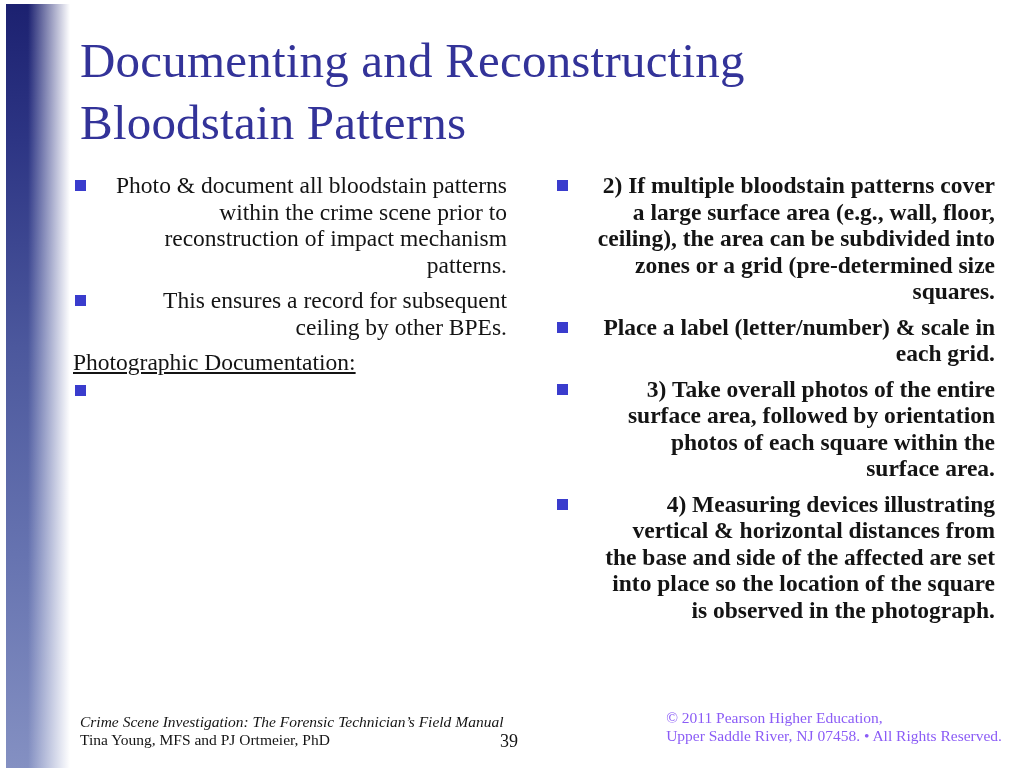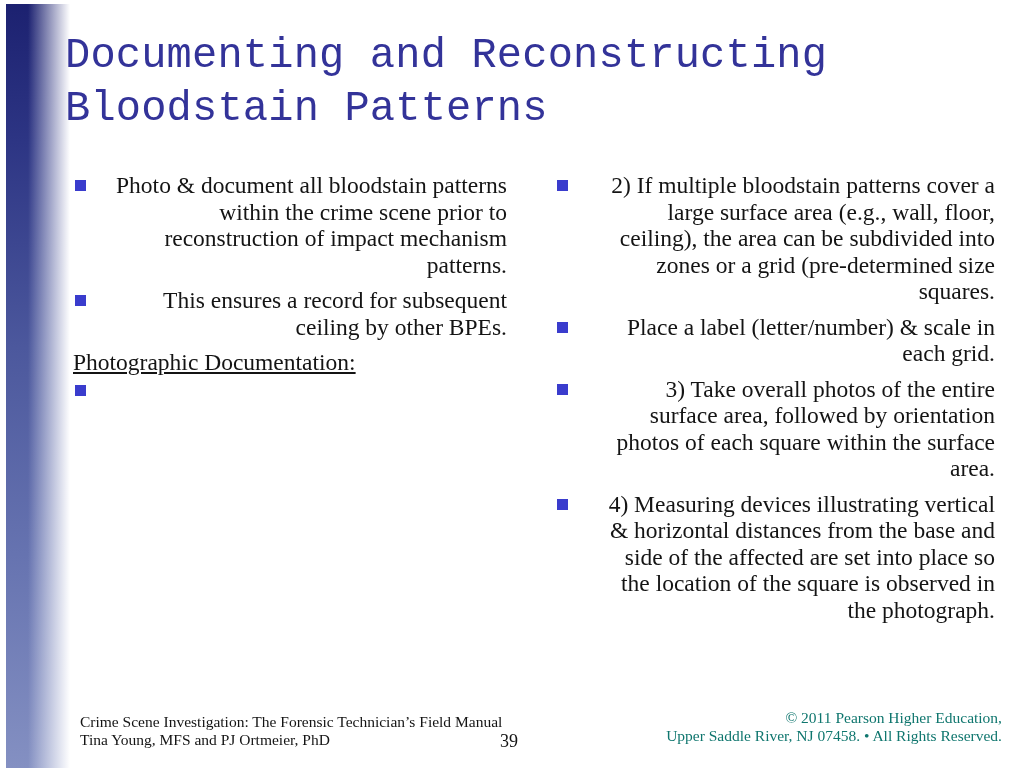--- a/index.html
+++ b/index.html
@@ -11,58 +11,57 @@
 
   
   .side-band{
     position:absolute;left:6px;top:4px;bottom:0;width:102px;
     background-image:
       linear-gradient(to right, rgba(255,255,255,0) 0px, rgba(255,255,255,0) 22px, #ffffff 64px),
       linear-gradient(to bottom, #1c2170 0%, #2d3584 18%, #4c589d 45%, #6673b0 72%, #8490c2 100%);
   }
 
   .slide-title{
-    position:absolute;left:65px;top:30px;width:890px;
-    font-size:42px;line-height:1.26;color:#333399;
+    position:absolute;left:80px;top:30px;width:890px;
+    font-size:49px;line-height:1.26;color:#333399;
     letter-spacing:0.2px;
-    font-family:Liberation Mono, monospace;
   }
 
   .content{
     position:absolute;left:73px;top:172px;right:20px;
     display:flex;
   }
   .col{width:434px;}
-  .col.right{margin-left:48px;width:440px;}
+  .col.right{margin-left:48px;width:440px;font-weight:bold;}
 
   .item{
     position:relative;
     font-size:23.5px;line-height:26.5px;color:#141414;
     margin-bottom:9px;
   }
   .item.bullet{padding-left:42px;text-align:right;}
   .item.heading{padding-left:0;margin-bottom:1px;}
   .item.heading .txt{text-decoration:underline;}
   .bullet-sq{
     position:absolute;left:2px;top:8px;width:11px;height:11px;
     background:#3a3ccd;
   }
 
   .footer-left{
     position:absolute;left:80px;bottom:20px;
     font-size:15.5px;line-height:17.5px;color:#141414;
   }
-  .footer-left .book{}
+  .footer-left .book{font-style:italic;}
   .page-number{
     position:absolute;left:500px;bottom:16px;
     font-size:18px;color:#141414;
   }
   .footer-right{
-    position:absolute;right:22px;bottom:24px;text-align:right;
-    font-size:15.5px;line-height:17.5px;color:#0f766e;
+    position:absolute;right:22px;bottom:24px;text-align:left;
+    font-size:15.5px;line-height:17.5px;color:#8b5cf6;
   }
 </style>
 </head>
 <body>
 
 <div class="side-band"></div>
 
 <div class="slide-title" style="color: rgb(51, 51, 153);">Documenting and Reconstructing Bloodstain Patterns</div>
 
 <div class="content">

